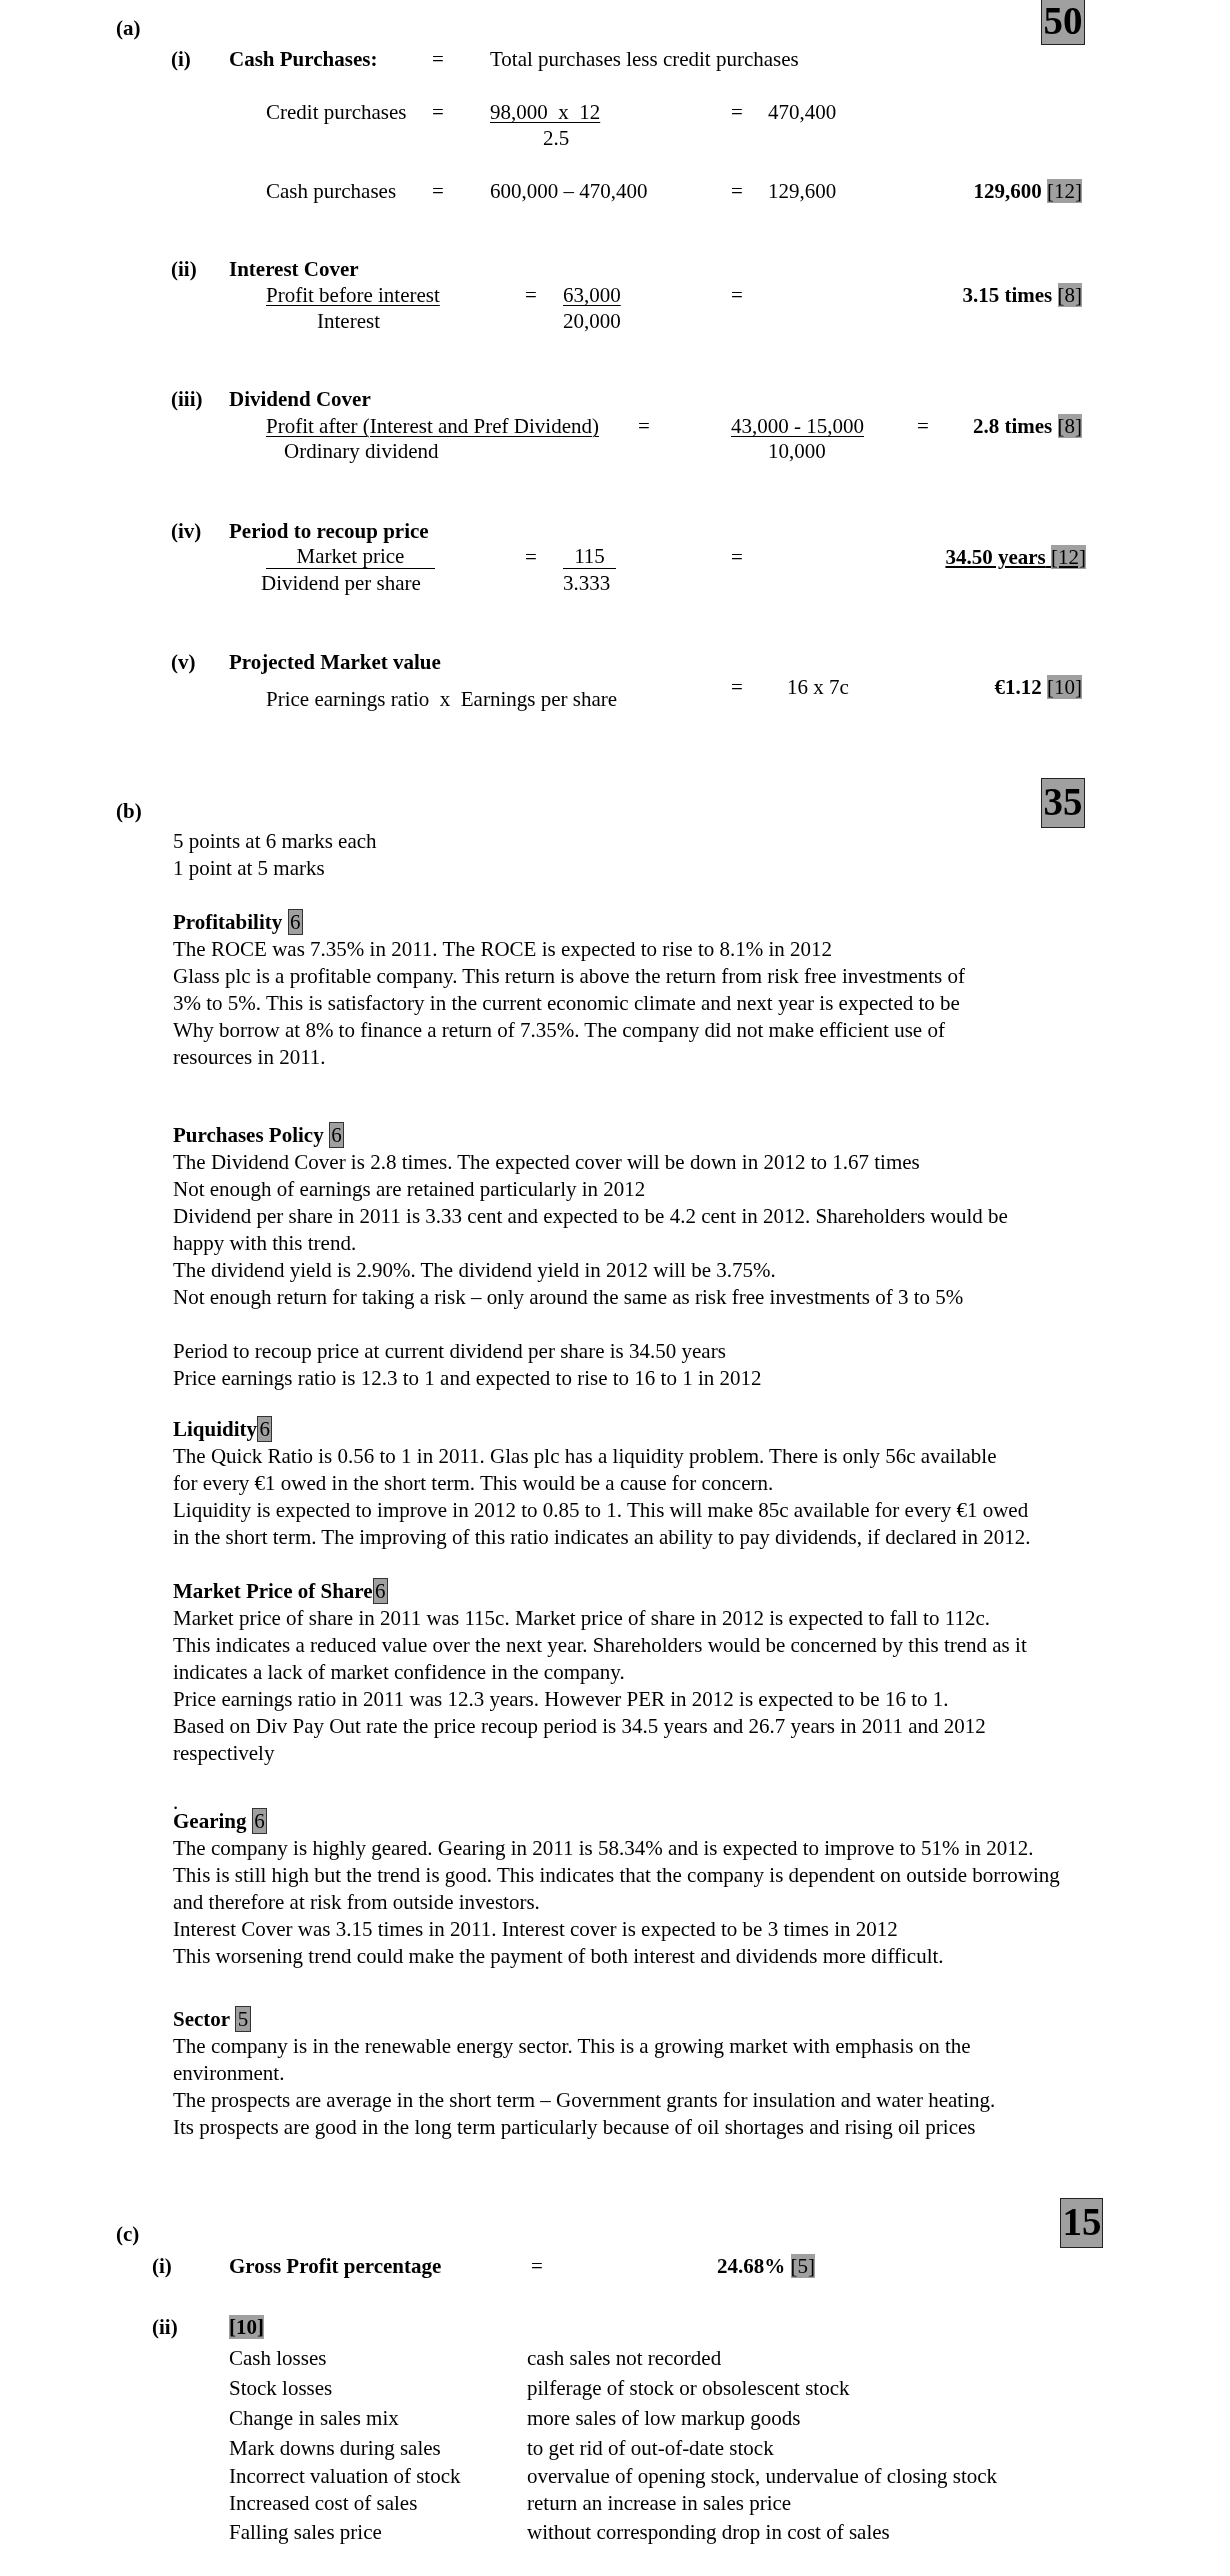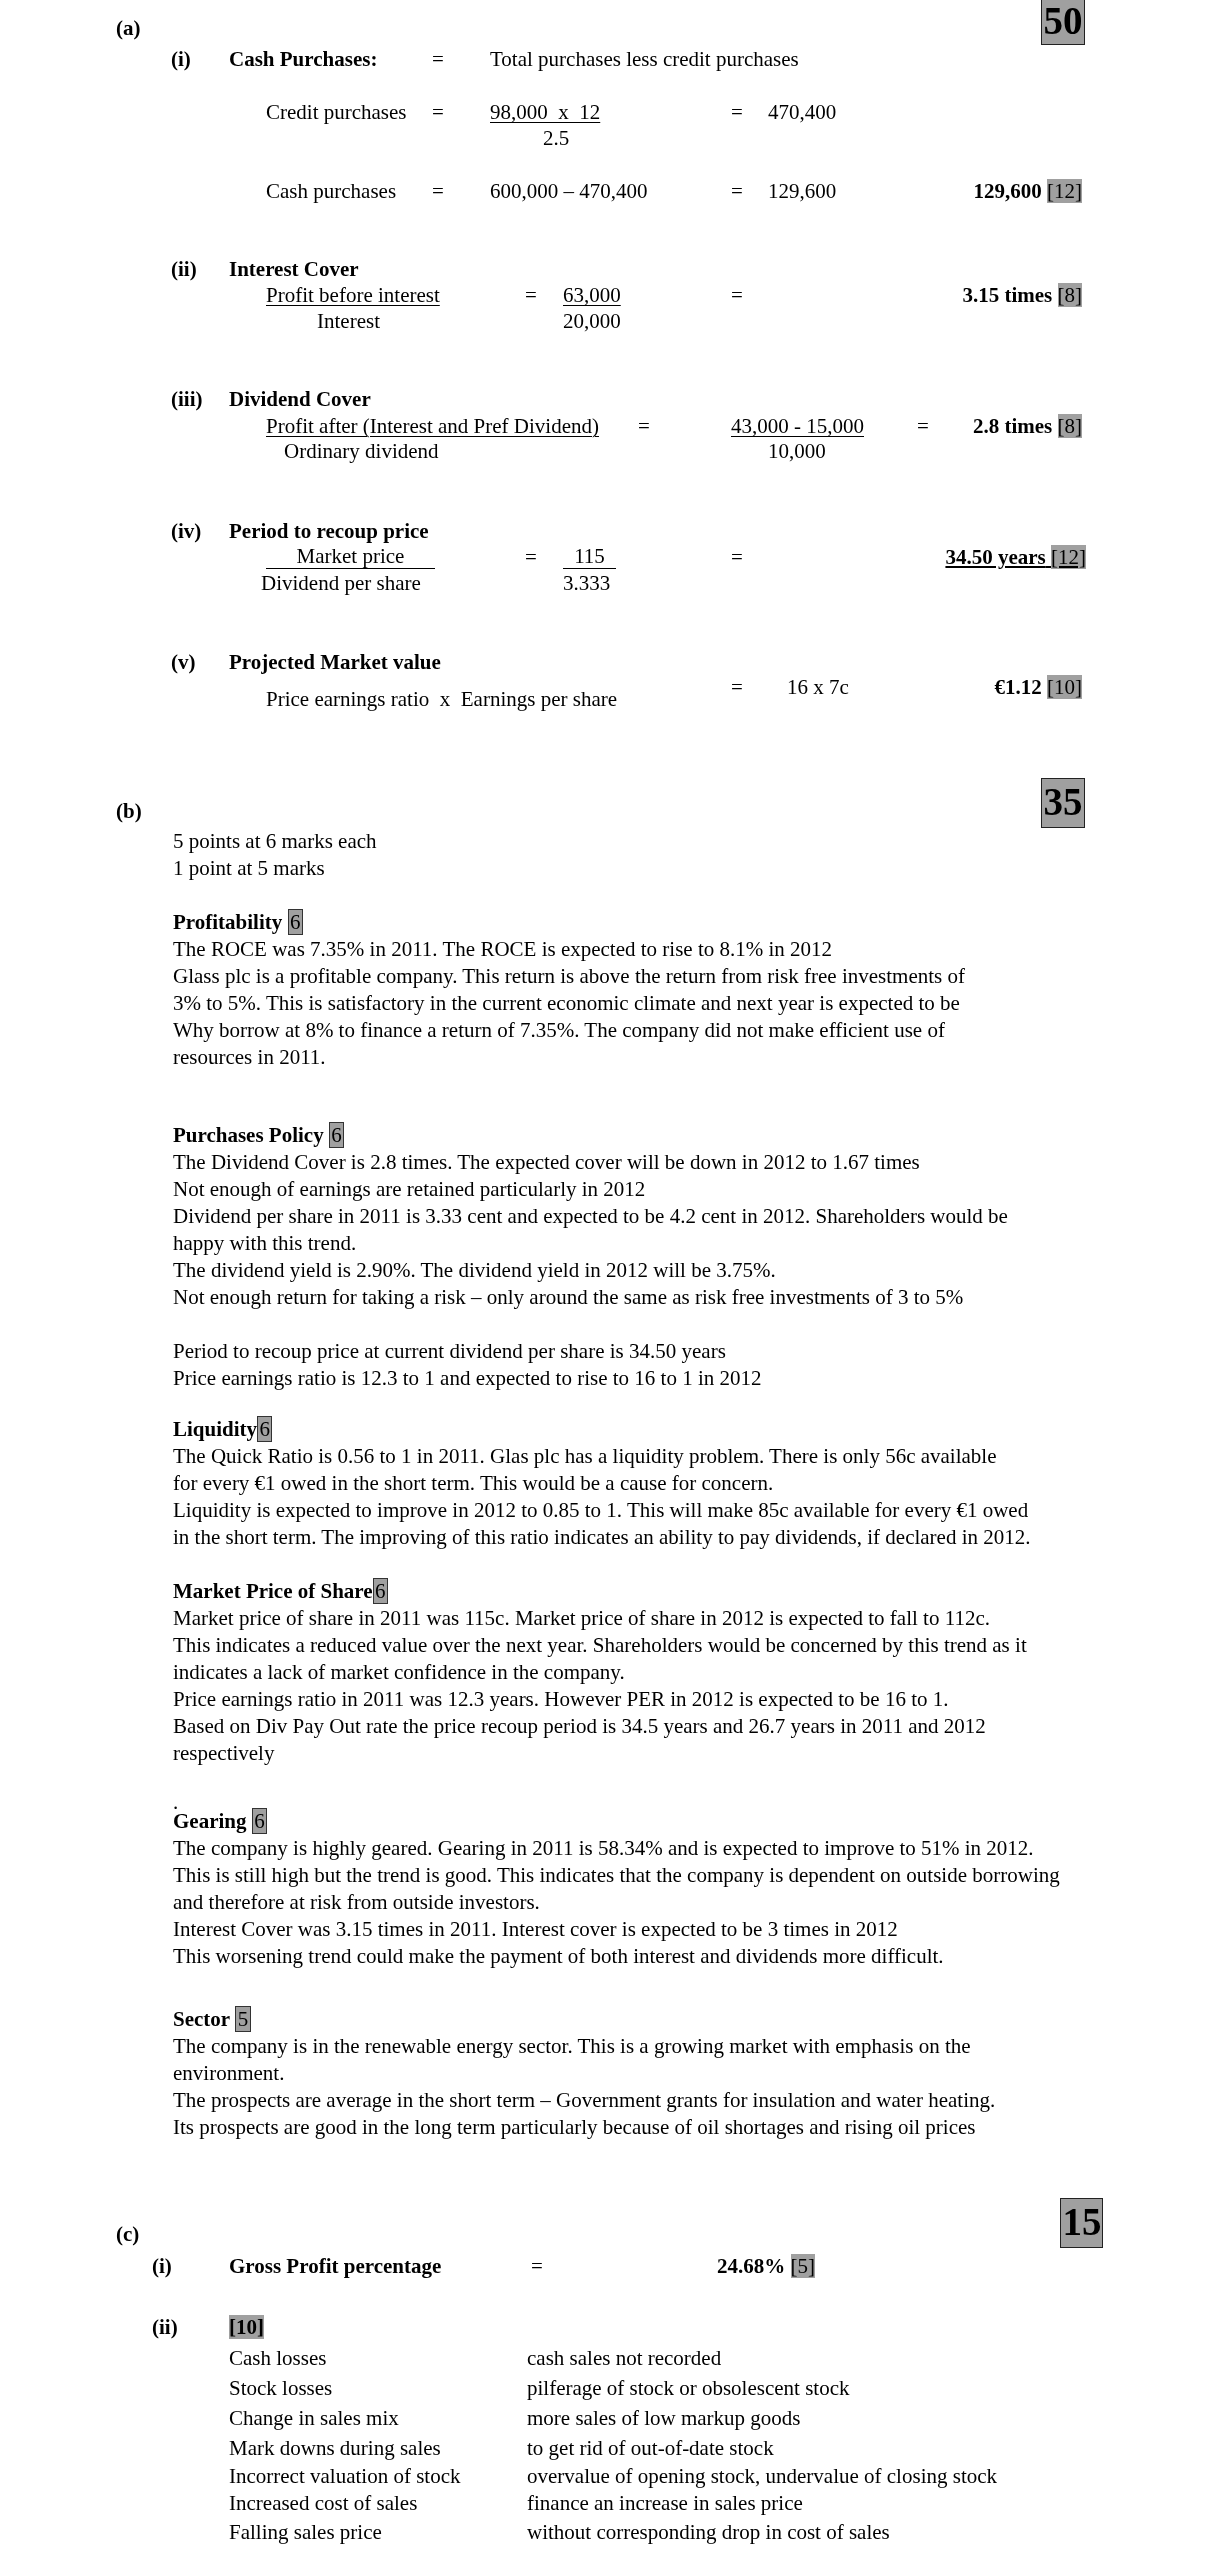--- a/index.html
+++ b/index.html
@@ -216,20 +216,20 @@
   <div class="row">
     <span class="c1">Mark downs during sales</span>
     <span>to get rid of out-of-date stock</span>
   </div>
   <div class="row" style="line-height:27px;">
     <span class="c1">Incorrect valuation of stock</span>
     <span>overvalue of opening stock, undervalue of closing stock</span>
   </div>
   <div class="row" style="line-height:27px;">
     <span class="c1">Increased cost of sales</span>
-    <span>finance an increase in sales price</span>
+    <span>return an increase in sales price</span>
   </div>
   <div class="row">
     <span class="c1">Falling sales price</span>
     <span>without corresponding drop in cost of sales</span>
   </div>
 </div>
 
 
 </body></html>

